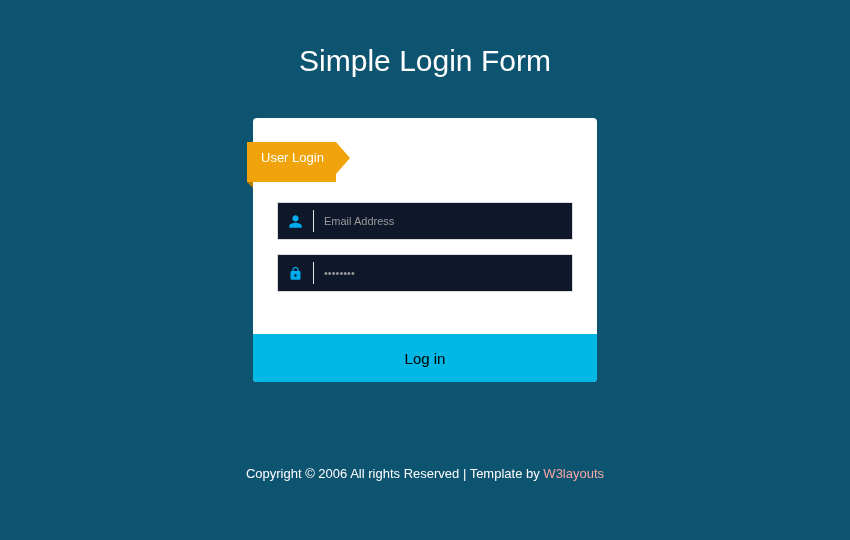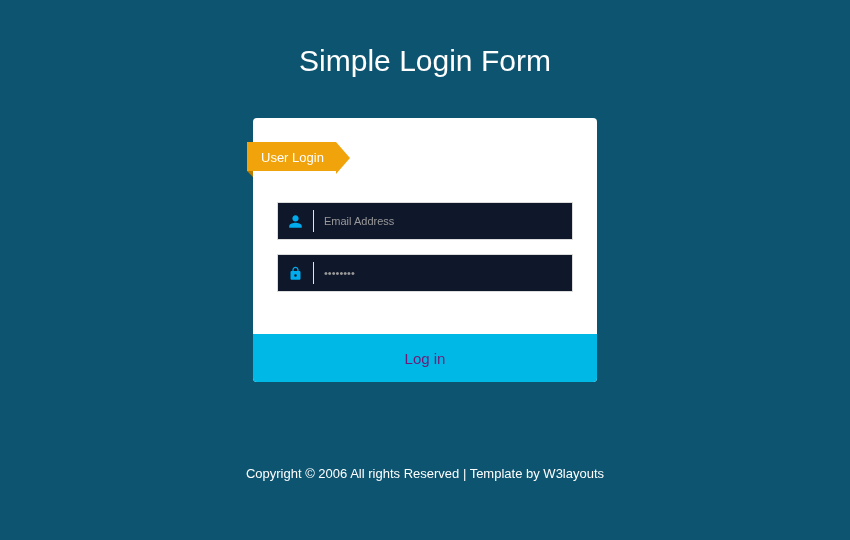--- a/index.html
+++ b/index.html
@@ -28,21 +28,21 @@
       width: 344px;
       background: #ffffff;
       border-radius: 4px;
       position: relative;
       padding-top: 24px;
     }
     .ribbon-body {
       background: #f0a30a;
       color: #ffffff;
       font-size: 13px;
-      height: 29px;
+      height: 40px;
       line-height: 32px;
       padding: 0 12px 0 14px;
       position: relative;
     }
     .ribbon-body::before {
       content: "";
       position: absolute;
       left: 0;
       bottom: -6px;
       border-top: 6px solid #b87d00;
@@ -95,34 +95,34 @@
       height: 100%;
       background: transparent;
     }
     .input-field::placeholder {
       color: #999;
     }
     .login-btn {
       width: 100%;
       height: 48px;
       background: #00b8e6;
-      color: #701a75;
+      color: #000000;
       border: none;
       font-size: 15px;
       cursor: pointer;
       border-radius: 0 0 4px 4px;
       display: block;
     }
     .footer {
       margin-top: 84px;
       color: #ffffff;
       font-size: 13px;
     }
     .footer-link {
-      color: #ffffff;
+      color: #fca5a5;
       text-decoration: none;
     }
   </style>
 </head>
 <body>
 
 <h1 class="page-title">Simple Login Form</h1>
 
 <div class="card">
   <div class="ribbon-wrap">

